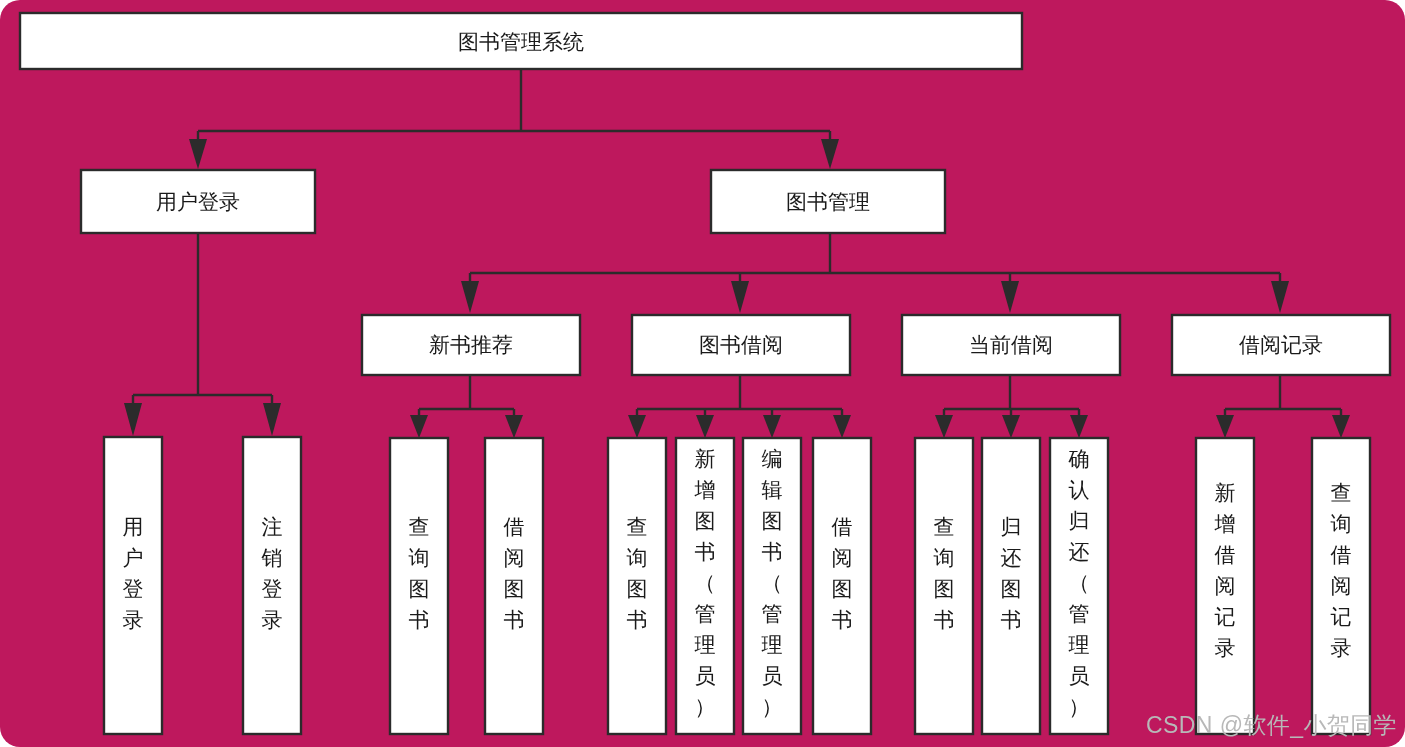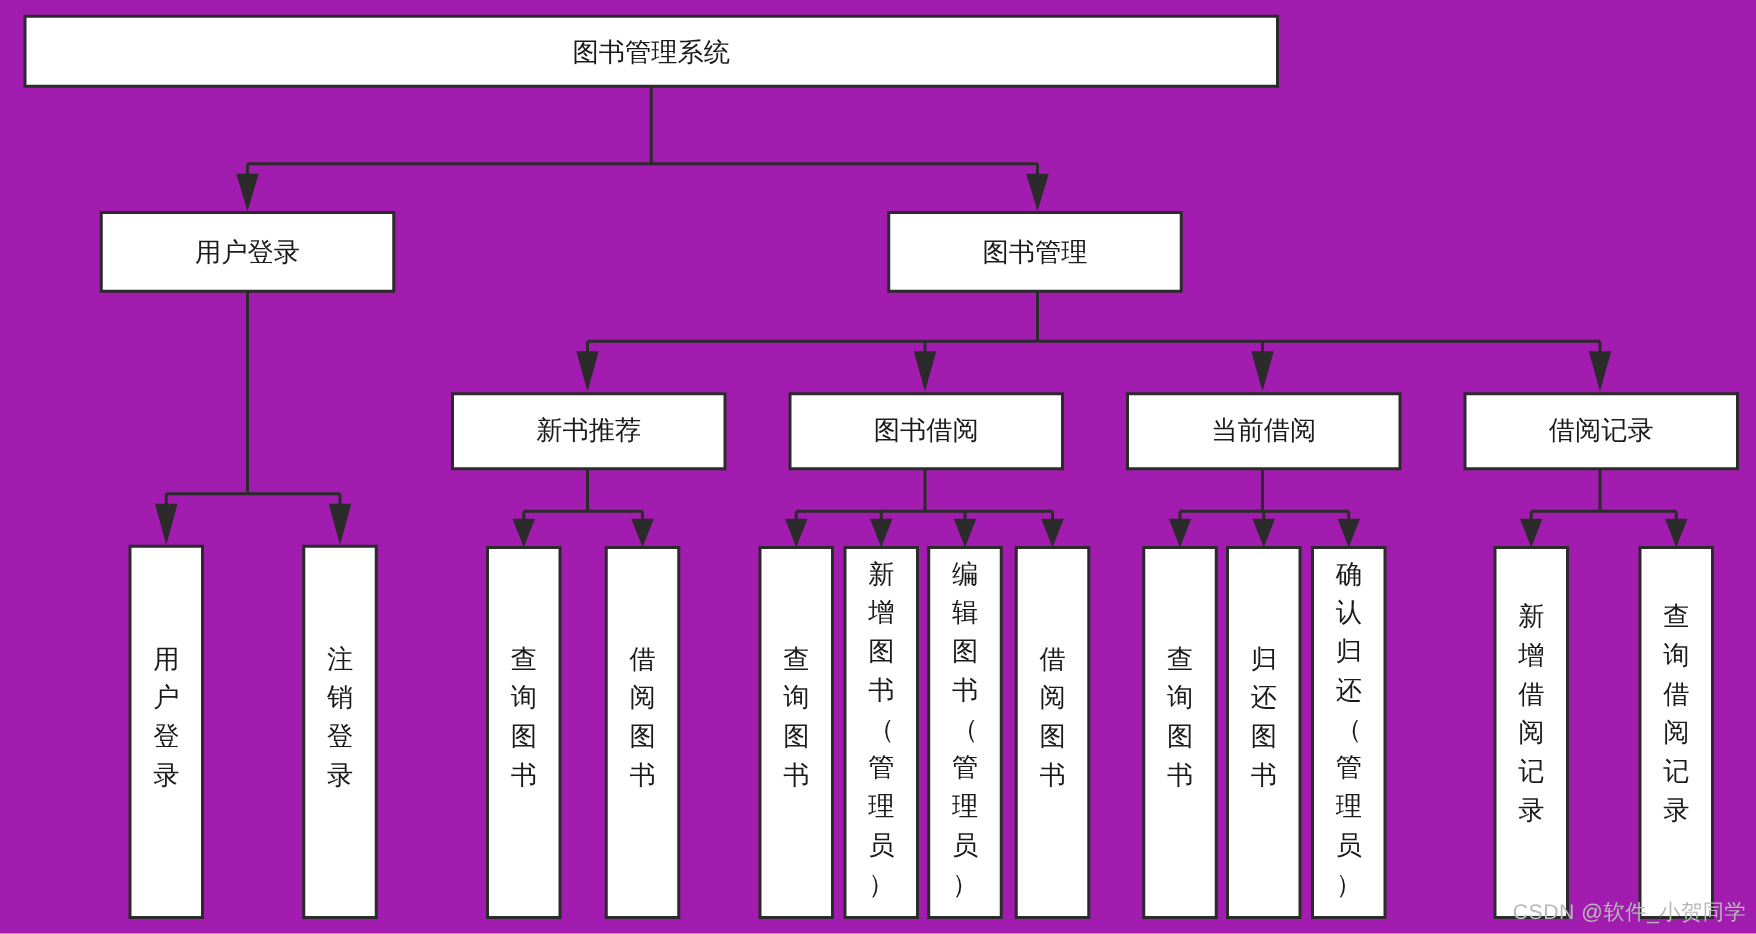--- a/index.html
+++ b/index.html
@@ -10,21 +10,22 @@
   body {
     width: 1405px;
     height: 747px;
     overflow: hidden;
     font-family: "Liberation Sans", sans-serif;
   }
   #diagram-root {
     position: relative;
     width: 1405px;
     height: 747px;
-    background: #a21caf;
+    background: #be185d;
+    border-radius: 20px;
   }
   svg#tree-svg {
     position: absolute;
     left: 0;
     top: 0;
     width: 1405px;
     height: 747px;
   }
   .node-box {
     fill: #ffffff;
@@ -52,21 +53,21 @@
     font-family: "Liberation Sans", sans-serif;
     font-size: 21px;
     fill: #1a1a1a;
     text-anchor: middle;
   }
   .watermark {
     position: absolute;
     right: 8px;
     bottom: 6px;
     font-family: "Liberation Sans", sans-serif;
-    font-size: 17px;
+    font-size: 23px;
     color: #b8b8b8;
     letter-spacing: 0.4px;
     white-space: nowrap;
     user-select: none;
   }
 </style>
 </head>
 <body>
 
 <div id="diagram-root">

